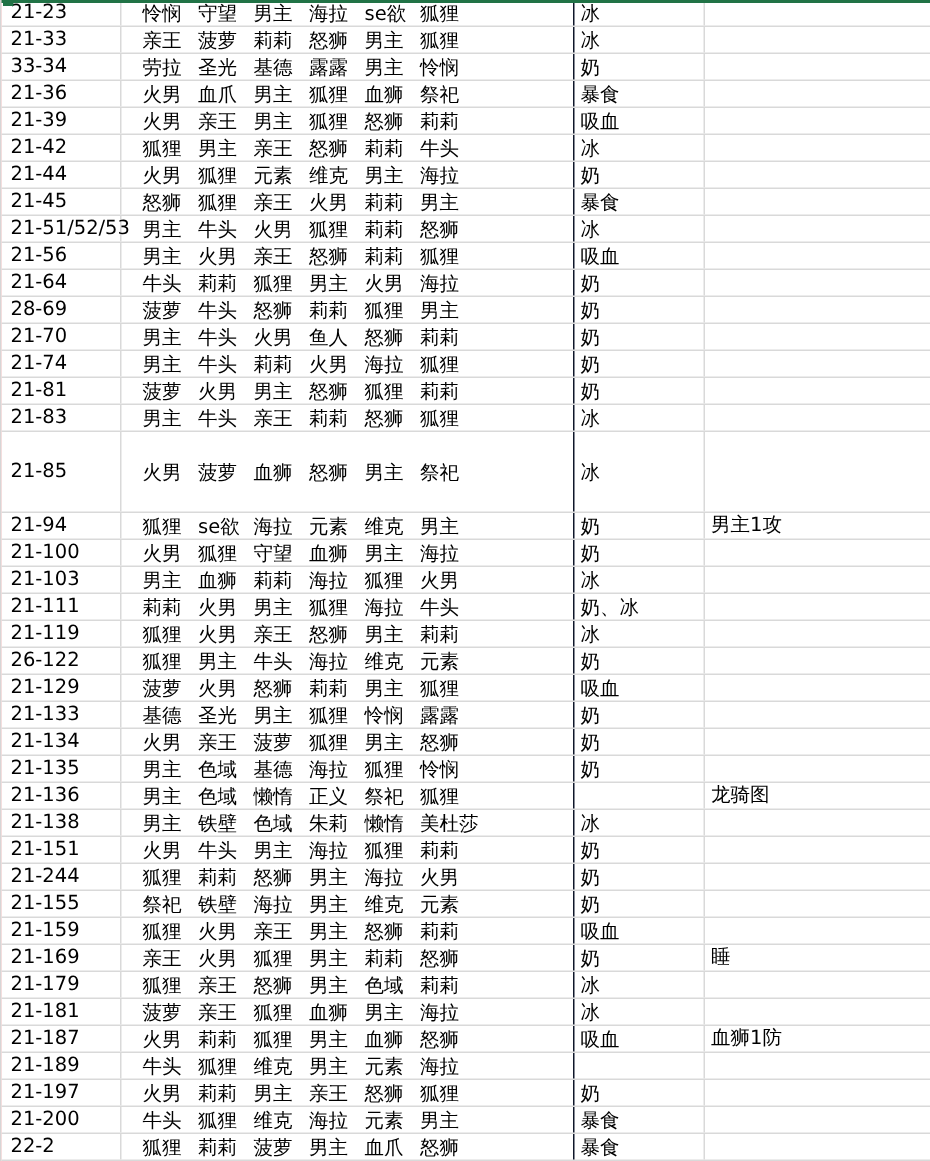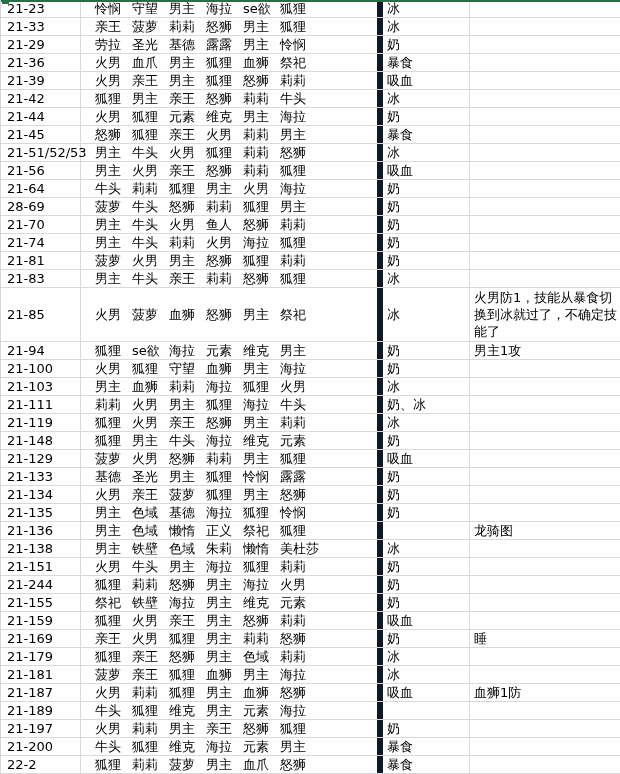--- a/index.html
+++ b/index.html
@@ -29,21 +29,21 @@
   .row.tall{height:54px;}
   .cell{
     box-sizing:border-box;display:flex;align-items:center;
     white-space:nowrap;overflow:visible;
   }
   .cell-id{
     width:80px;min-width:80px;border-right:1px solid #d9d9d9;
     padding-left:6px;
   }
   .cell-team{
-    width:302px;min-width:302px;border-right:6px solid #0f172a;
+    width:302px;min-width:302px;border-right:1px solid #0f172a;
     padding-left:14px;
   }
   .team-member{
     display:inline-block;width:37px;min-width:37px;
     white-space:nowrap;overflow:visible;
   }
   .cell-type{
     width:87px;min-width:87px;border-right:1px solid #d9d9d9;
     padding-left:4px;
   }
@@ -82,21 +82,21 @@
       <span class="team-member">莉莉</span>
       <span class="team-member">怒狮</span>
       <span class="team-member">男主</span>
       <span class="team-member">狐狸</span>
     </div>
     <div class="cell cell-type">冰</div>
     <div class="cell cell-note"></div>
   </div>
 
   <div class="row">
-    <div class="cell cell-id">21-29</div>
+    <div class="cell cell-id">33-34</div>
     <div class="cell cell-team">
       <span class="team-member">劳拉</span>
       <span class="team-member">圣光</span>
       <span class="team-member">基德</span>
       <span class="team-member">露露</span>
       <span class="team-member">男主</span>
       <span class="team-member">怜悯</span>
     </div>
     <div class="cell cell-type">奶</div>
     <div class="cell cell-note"></div>
@@ -287,21 +287,20 @@
     <div class="cell cell-id">21-85</div>
     <div class="cell cell-team">
       <span class="team-member">火男</span>
       <span class="team-member">菠萝</span>
       <span class="team-member">血狮</span>
       <span class="team-member">怒狮</span>
       <span class="team-member">男主</span>
       <span class="team-member">祭祀</span>
     </div>
     <div class="cell cell-type">冰</div>
-    <div class="cell cell-note">火男防1，技能从暴食切换到冰就过了，不确定技能了</div>
   </div>
 
   <div class="row">
     <div class="cell cell-id">21-94</div>
     <div class="cell cell-team">
       <span class="team-member">狐狸</span>
       <span class="team-member">se欲</span>
       <span class="team-member">海拉</span>
       <span class="team-member">元素</span>
       <span class="team-member">维克</span>
@@ -360,21 +359,21 @@
       <span class="team-member">亲王</span>
       <span class="team-member">怒狮</span>
       <span class="team-member">男主</span>
       <span class="team-member">莉莉</span>
     </div>
     <div class="cell cell-type">冰</div>
     <div class="cell cell-note"></div>
   </div>
 
   <div class="row">
-    <div class="cell cell-id">21-148</div>
+    <div class="cell cell-id">26-122</div>
     <div class="cell cell-team">
       <span class="team-member">狐狸</span>
       <span class="team-member">男主</span>
       <span class="team-member">牛头</span>
       <span class="team-member">海拉</span>
       <span class="team-member">维克</span>
       <span class="team-member">元素</span>
     </div>
     <div class="cell cell-type">奶</div>
     <div class="cell cell-note"></div>

